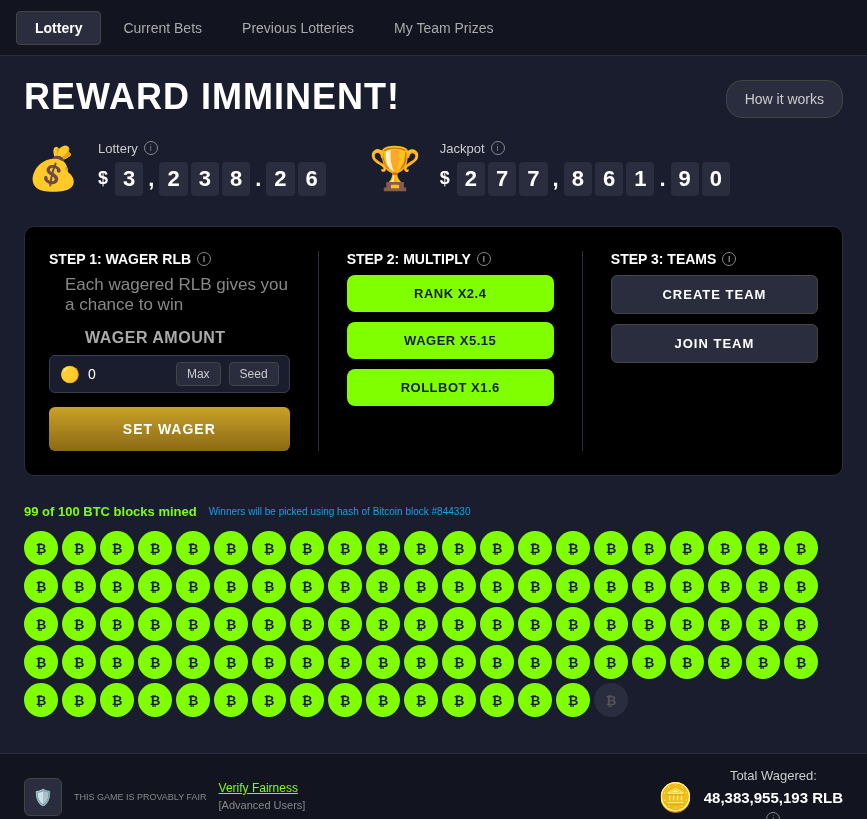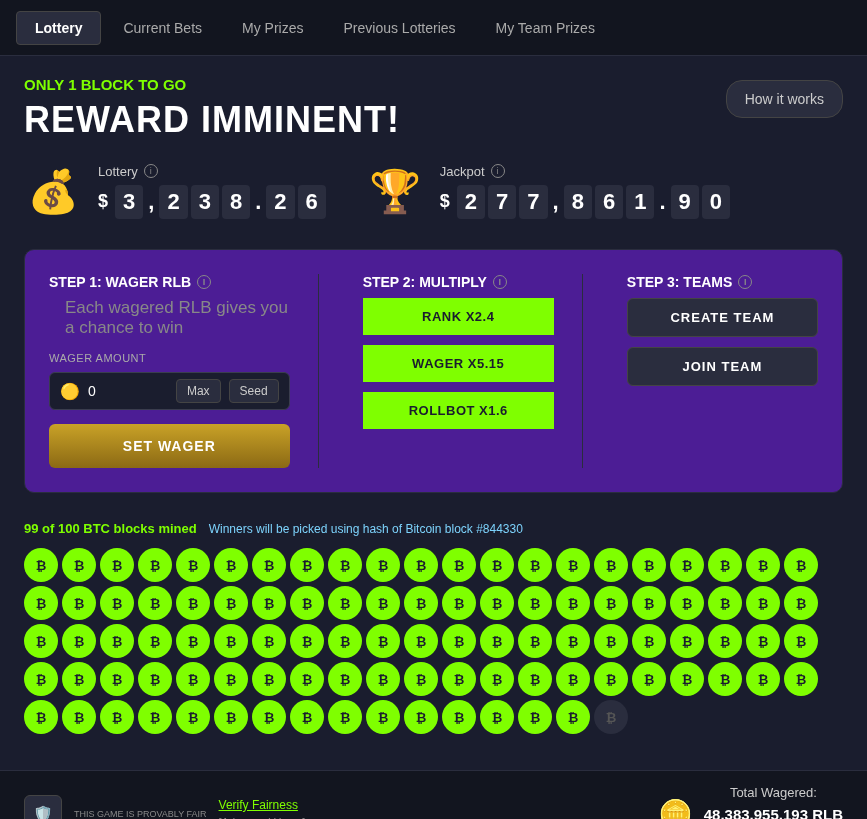--- a/index.html
+++ b/index.html
@@ -140,25 +140,25 @@
     }
     .dot-separator {
       font-size: 22px;
       font-weight: bold;
       color: #fff;
       padding: 0 2px;
     }
 
     
     .steps-section {
-      background-color: #4c1d95;
+      background-color: #000000;
       border-radius: 10px;
       padding: 24px;
       display: flex;
-      gap: 16px;
+      gap: 0;
       margin-bottom: 28px;
       border: 1px solid #2a2d3e;
     }
     .step-col {
       flex: 1;
     }
     .step-col:not(:last-child) {
       border-right: 1px solid #2a2d3e;
       margin-right: 28px;
       padding-right: 28px;
@@ -173,26 +173,27 @@
       gap: 6px;
       text-transform: uppercase;
     }
     .step-desc {
       font-size: 17px;
       color: #888;
       margin-bottom: 14px;
       margin-left: 16px;
     }
     .wager-amount-label {
-      font-size: 11px;
-      font-weight: normal;
+      font-size: 16px;
+      font-weight: bold;
       color: #aaa;
       margin-bottom: 8px;
       text-transform: uppercase;
       letter-spacing: 0.5px;
+      margin-left: 36px;
     }
     .wager-input-row {
       display: flex;
       align-items: center;
       background-color: #1a1d2e;
       border: 1px solid #3a3d4e;
       border-radius: 6px;
       padding: 6px 10px;
       margin-bottom: 14px;
       gap: 8px;
@@ -234,21 +235,21 @@
 
     
     .multiply-btn {
       width: 100%;
       padding: 11px;
       background-color: #7fff00;
       color: #1a1d2e;
       font-size: 13px;
       font-weight: 900;
       border: none;
-      border-radius: 0;
+      border-radius: 8px;
       cursor: pointer;
       margin-bottom: 10px;
       letter-spacing: 0.5px;
       text-transform: uppercase;
     }
 
     
     .team-btn {
       width: 100%;
       padding: 11px;
@@ -273,22 +274,22 @@
       align-items: center;
       gap: 12px;
       margin-bottom: 12px;
     }
     .progress-label {
       font-size: 13px;
       font-weight: bold;
       color: #7fff00;
     }
     .progress-desc {
-      font-size: 12px;
-      color: #7dd3fc;
+      font-size: 10px;
+      color: #0ea5e9;
     }
 
     
     .btc-grid {
       display: flex;
       flex-wrap: wrap;
       gap: 4px;
     }
     .btc-block {
       width: 34px;
@@ -374,30 +375,28 @@
       gap: 6px;
       flex-direction: column;
     }
   </style>
 </head>
 <body>
 
 <nav class="nav-bar">
   <button class="nav-tab active">Lottery</button>
   <button class="nav-tab">Current Bets</button>
-  <button class="nav-tab">My Prizes</button>
   <button class="nav-tab">Previous Lotteries</button>
   <button class="nav-tab">My Team Prizes</button>
 </nav>
 
 <div class="main-content">
 
   <div class="header-section">
     <div class="header-left">
-      <div class="blocks-label">ONLY 1 BLOCK TO GO</div>
       <div class="reward-title">REWARD IMMINENT!</div>
     </div>
     <button class="how-it-works-btn">How it works</button>
   </div>
 
   <div class="prize-row">
 
     <div class="prize-card">
       <div class="prize-icon">💰</div>
       <div class="prize-info">

